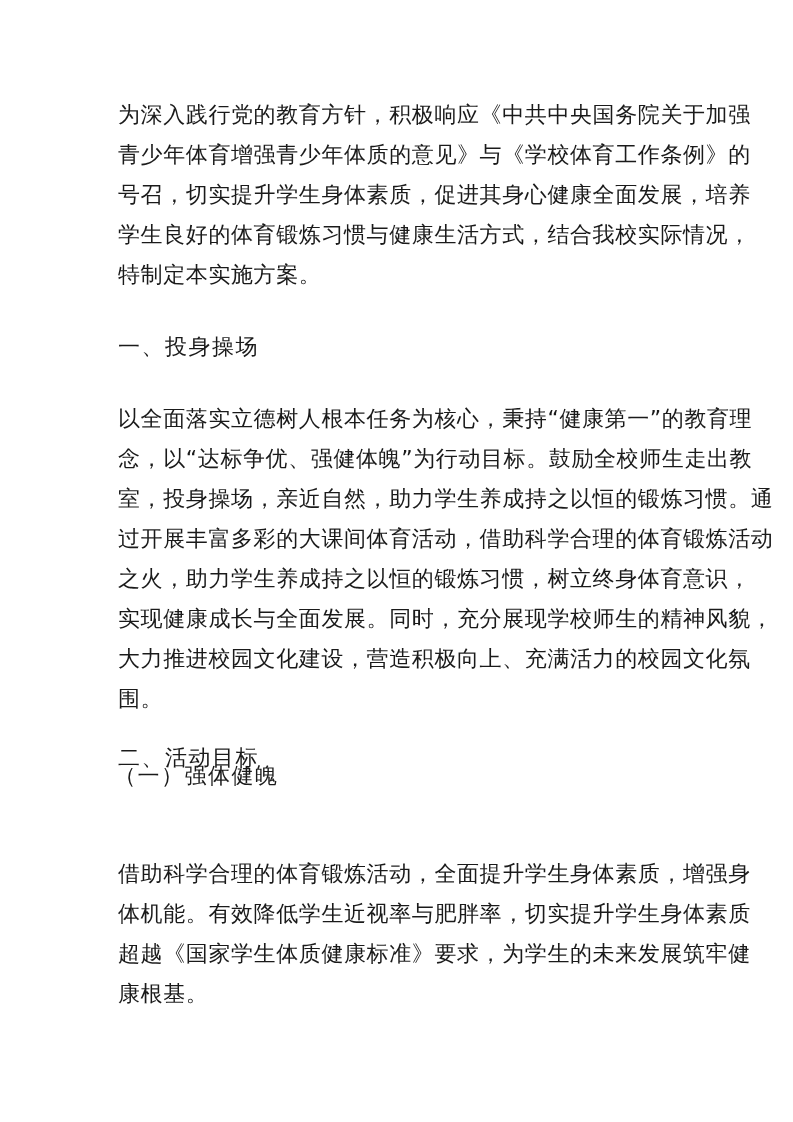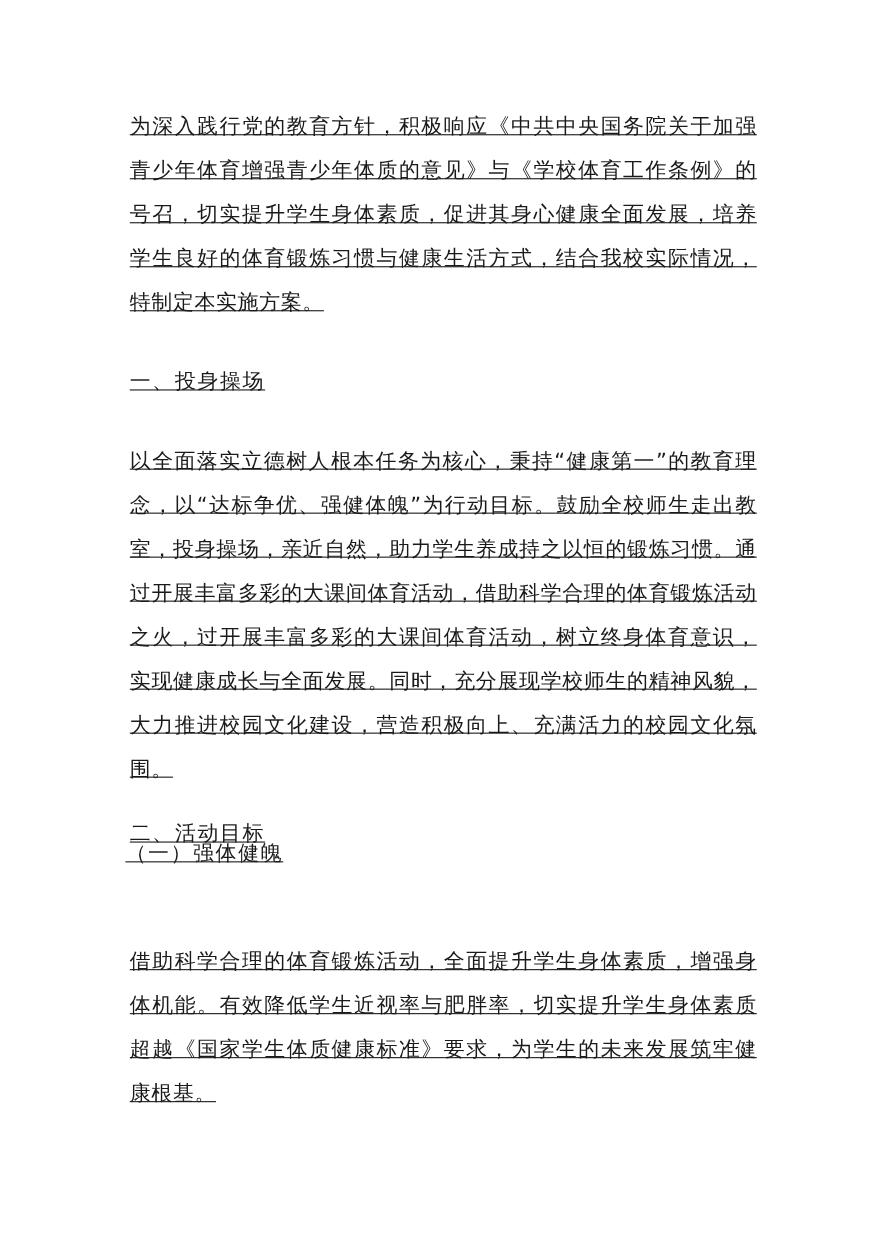--- a/index.html
+++ b/index.html
@@ -1,20 +1,20 @@
 <!DOCTYPE html>
 <html><head>
 <meta charset="utf-8">
 <style>
   html, body { margin:0; padding:0; background:#ffffff; }
   body { width:793px; height:1122px; position:relative; overflow:hidden;
          font-family: "DejaVu Sans", "Liberation Sans", sans-serif; color:#1a1a1a; }
   .page { position:absolute; left:118px; top:0; width:570px; }
-  .line { position:absolute; left:0; width:570px; font-size:19px; line-height:24px;
-          white-space:nowrap; letter-spacing:0.6px;text-decoration:underline; }
+  .line { position:absolute; left:0; width:570px; font-size:22px; line-height:24px;
+          white-space:nowrap; letter-spacing:0.6px; }
   .justify { text-align:justify; text-align-last:justify; }
   .heading { letter-spacing:1.5px; }
 </style>
 </head>
 <body>
 
 <div class="page">
 
   <div>
     <div class="line justify" style="top:103px">为深入践行党的教育方针，积极响应《中共中央国务院关于加强</div>
@@ -24,21 +24,21 @@
     <div class="line" style="top:263px">特制定本实施方案。</div>
   </div>
 
   <div class="line heading" style="top:335px">一、投身操场</div>
 
   <div>
     <div class="line justify" style="top:407px">以全面落实立德树人根本任务为核心，秉持“健康第一”的教育理</div>
     <div class="line justify" style="top:447px">念，以“达标争优、强健体魄”为行动目标。鼓励全校师生走出教</div>
     <div class="line justify" style="top:487px">室，投身操场，亲近自然，助力学生养成持之以恒的锻炼习惯。通</div>
     <div class="line justify" style="top:527px">过开展丰富多彩的大课间体育活动，借助科学合理的体育锻炼活动</div>
-    <div class="line justify" style="top:567px">之火，过开展丰富多彩的大课间体育活动，树立终身体育意识，</div>
+    <div class="line justify" style="top:567px">之火，助力学生养成持之以恒的锻炼习惯，树立终身体育意识，</div>
     <div class="line justify" style="top:607px">实现健康成长与全面发展。同时，充分展现学校师生的精神风貌，</div>
     <div class="line justify" style="top:647px">大力推进校园文化建设，营造积极向上、充满活力的校园文化氛</div>
     <div class="line" style="top:687px">围。</div>
   </div>
 
   <div class="line heading" style="top:746px">二、活动目标</div>
 
   <div class="line heading" style="top:764px; left:-4px">（一）强体健魄</div>
 
   <div>

